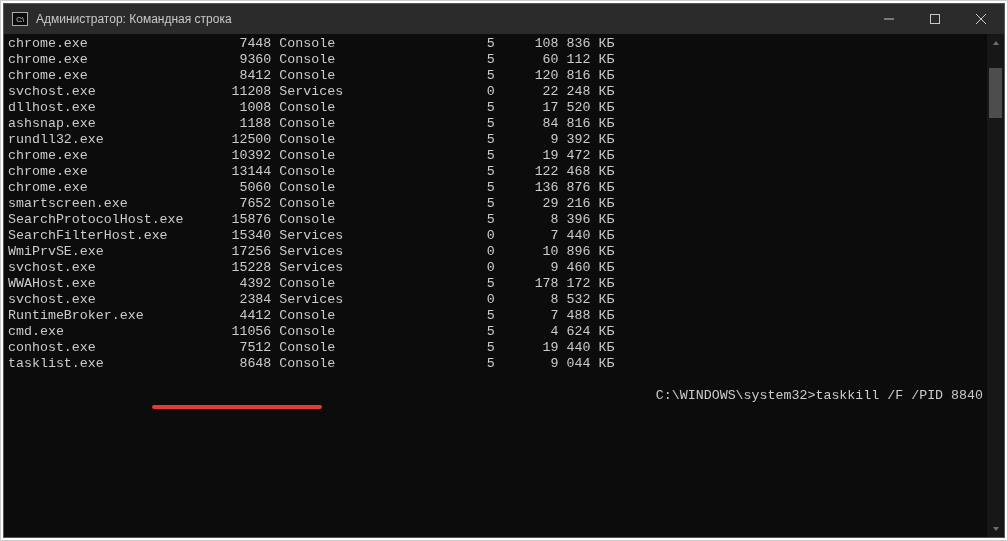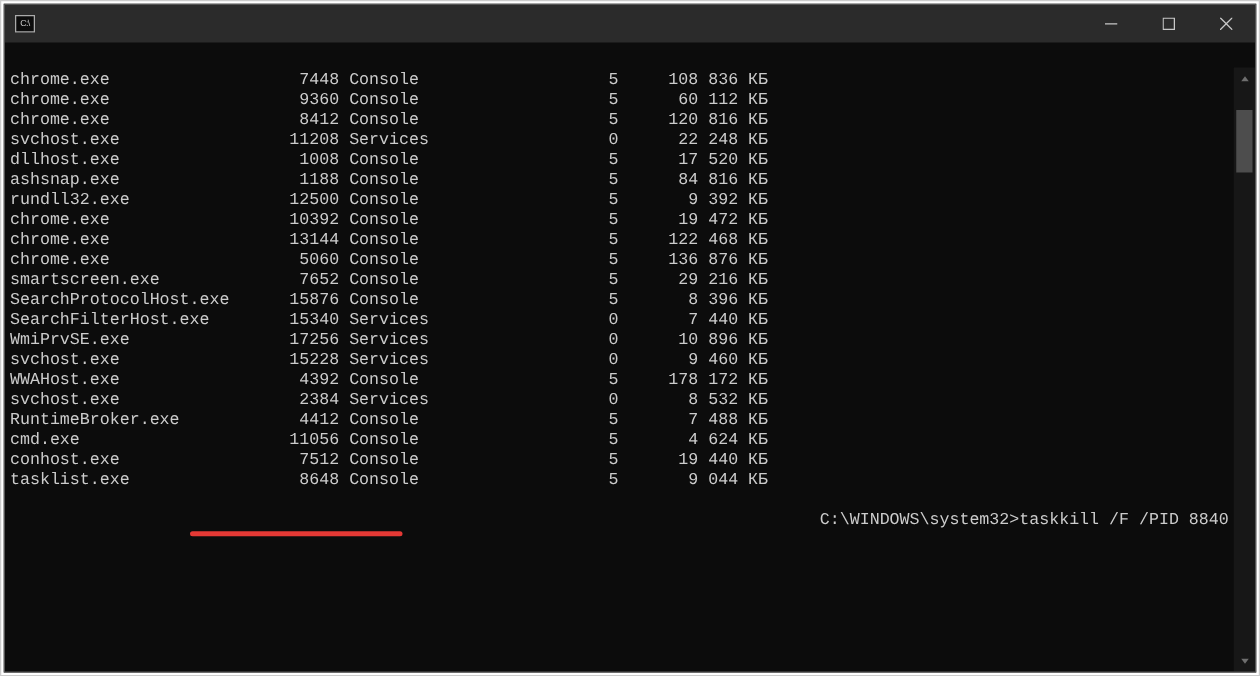--- a/index.html
+++ b/index.html
@@ -56,21 +56,20 @@
     width: 46px;
     display: flex;
     align-items: center;
     justify-content: center;
     color: #c8c8c8;
   }
   .win-btn svg { width: 10px; height: 10px; }
   .body-wrap {
     flex: 1;
     display: flex;
-    margin-top: 20px;
   }
   .console-area {
     flex: 1;
     background: #0c0c0c;
     color: #cccccc;
     font-size: 13.3px;
     line-height: 16px;
     padding: 2px 4px 4px 4px;
     white-space: pre;
     overflow: hidden;
@@ -111,20 +110,21 @@
   }
 </style>
 </head>
 <body>
 
 <div class="window">
   <div class="titlebar">
     <div class="app-icon">
       <span>C:\</span>
     </div>
+    <div class="title-text">Администратор: Командная строка</div>
     <div class="spacer"></div>
     <div class="win-controls">
       <div class="win-btn">
         <svg viewBox="0 0 10 10">
             <line x1="0" y1="5" x2="10" y2="5" stroke="#c8c8c8" stroke-width="1"></line>
           </svg>
       </div>
       <div class="win-btn">
         <svg viewBox="0 0 10 10">
             <rect x="0.5" y="0.5" width="9" height="9" fill="none" stroke="#c8c8c8" stroke-width="1"></rect>

